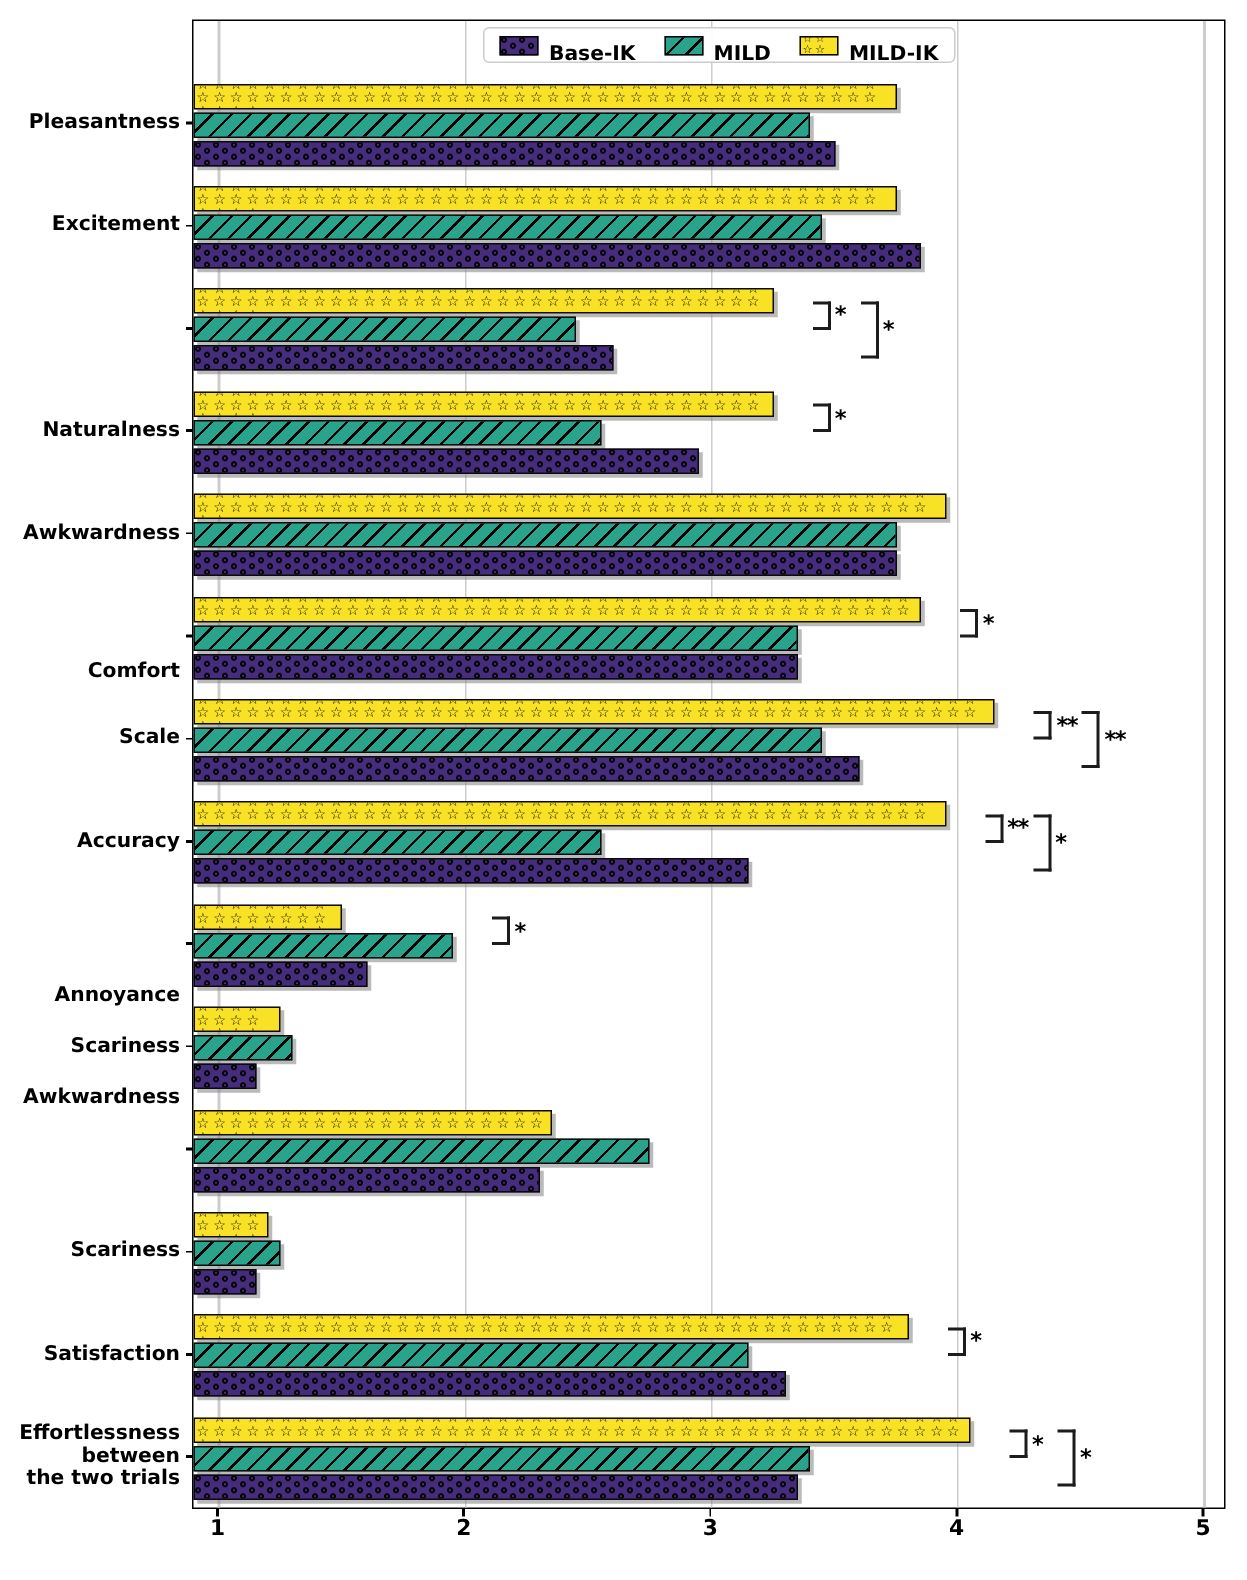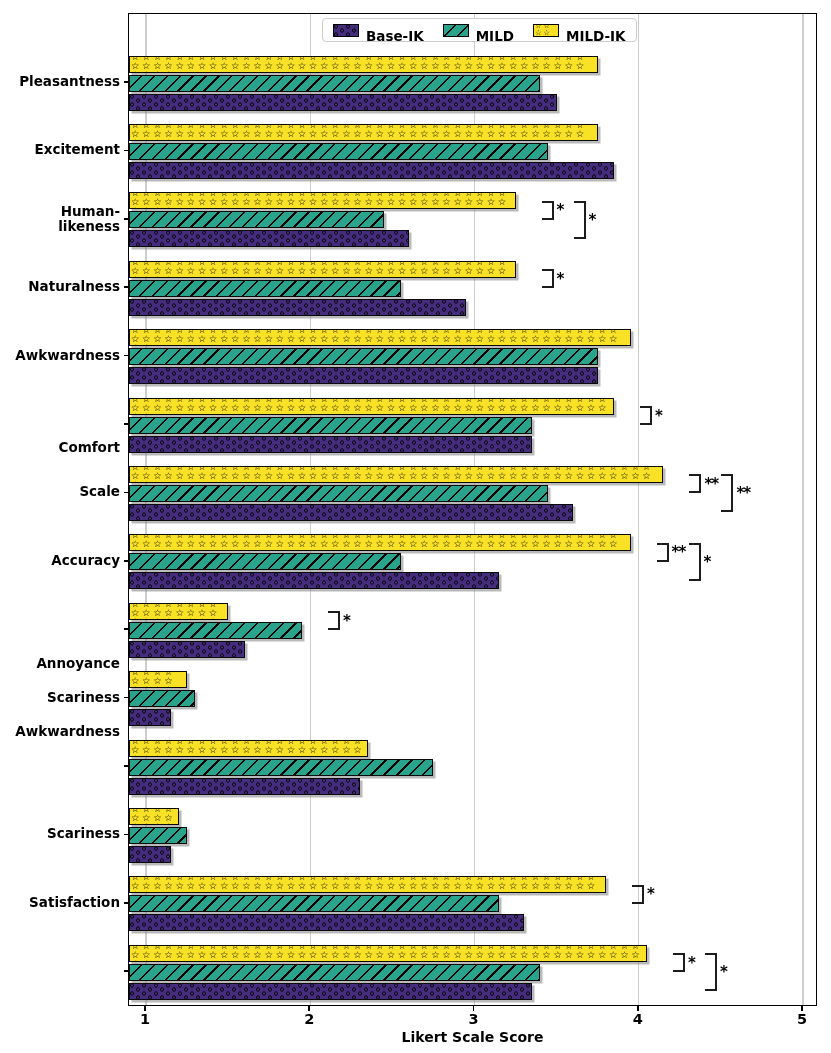--- a/index.html
+++ b/index.html
@@ -187,36 +187,34 @@
       <span class="llabel">MILD</span>
     </div>
     <div class="lentry">
       <span class="swatch sw-mildik" style="background-color: rgb(249, 225, 37);">
           <span class="stars">☆☆☆☆☆☆☆☆☆☆☆☆</span>
         </span>
       <span class="llabel">MILD-IK</span>
     </div>
   </div>
 
-  <div class="xlabel">Likert Scale Score</div>
 <div class="xtick-mark" style="left: 144.2px;"></div>
     <div class="xtick-label" style="left: 145px;">1</div>
     <div class="xtick-mark" style="left: 308.45px;"></div>
     <div class="xtick-label" style="left: 309.25px;">2</div>
     <div class="xtick-mark" style="left: 472.7px;"></div>
     <div class="xtick-label" style="left: 473.5px;">3</div>
     <div class="xtick-mark" style="left: 636.95px;"></div>
     <div class="xtick-label" style="left: 637.75px;">4</div>
     <div class="xtick-mark" style="left: 801.2px;"></div>
     <div class="xtick-label" style="left: 802px;">5</div>
     <div class="cat-label" style="top: 82px;">Pleasantness</div>
     <div class="ytick-mark" style="top: 81.2px;"></div>
     <div class="cat-label" style="top: 150.4px;">Excitement</div>
     <div class="ytick-mark" style="top: 149.6px;"></div>
-    <div class="cat-label" style="top: 218.8px;">Human-likeness</div>
     <div class="ytick-mark" style="top: 218px;"></div>
     <div class="cat-label" style="top: 287.2px;">Naturalness</div>
     <div class="ytick-mark" style="top: 286.4px;"></div>
     <div class="cat-label" style="top: 355.6px;">Awkwardness</div>
     <div class="ytick-mark" style="top: 354.8px;"></div>
     <div class="cat-label" style="top: 448px;">Comfort</div>
     <div class="ytick-mark" style="top: 423.2px;"></div>
     <div class="cat-label" style="top: 492.4px;">Scale</div>
     <div class="ytick-mark" style="top: 491.6px;"></div>
     <div class="cat-label" style="top: 560.8px;">Accuracy</div>
@@ -224,14 +222,17 @@
     <div class="cat-label" style="top: 664px;">Annoyance</div>
     <div class="ytick-mark" style="top: 628.4px;"></div>
     <div class="cat-label" style="top: 697.6px;">Scariness</div>
     <div class="ytick-mark" style="top: 696.8px;"></div>
     <div class="cat-label" style="top: 732px;">Awkwardness</div>
     <div class="ytick-mark" style="top: 765.2px;"></div>
     <div class="cat-label" style="top: 834.4px;">Scariness</div>
     <div class="ytick-mark" style="top: 833.6px;"></div>
     <div class="cat-label" style="top: 902.8px;">Satisfaction</div>
     <div class="ytick-mark" style="top: 902px;"></div>
+    <div class="cat-label" style="top: 971.2px;">Effortlessness
+between
+the two trials</div>
     <div class="ytick-mark" style="top: 970.4px;"></div>
   </div>
 
 </body></html>

